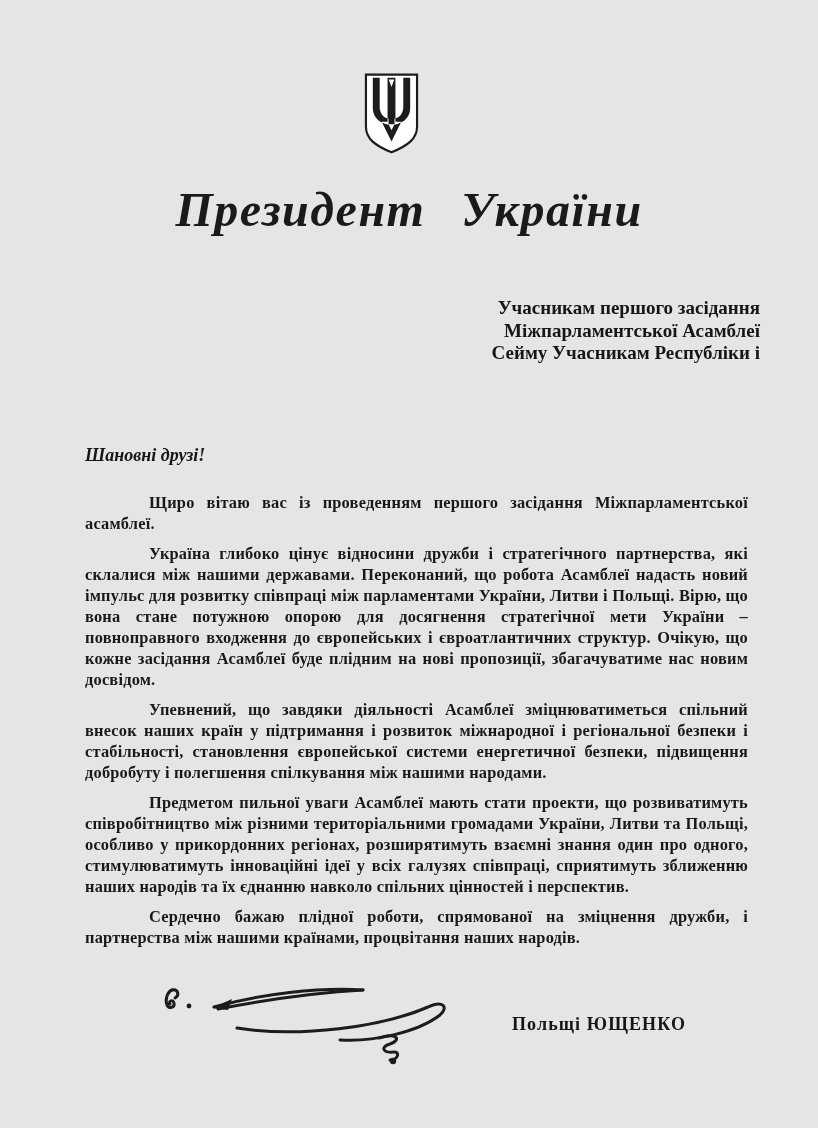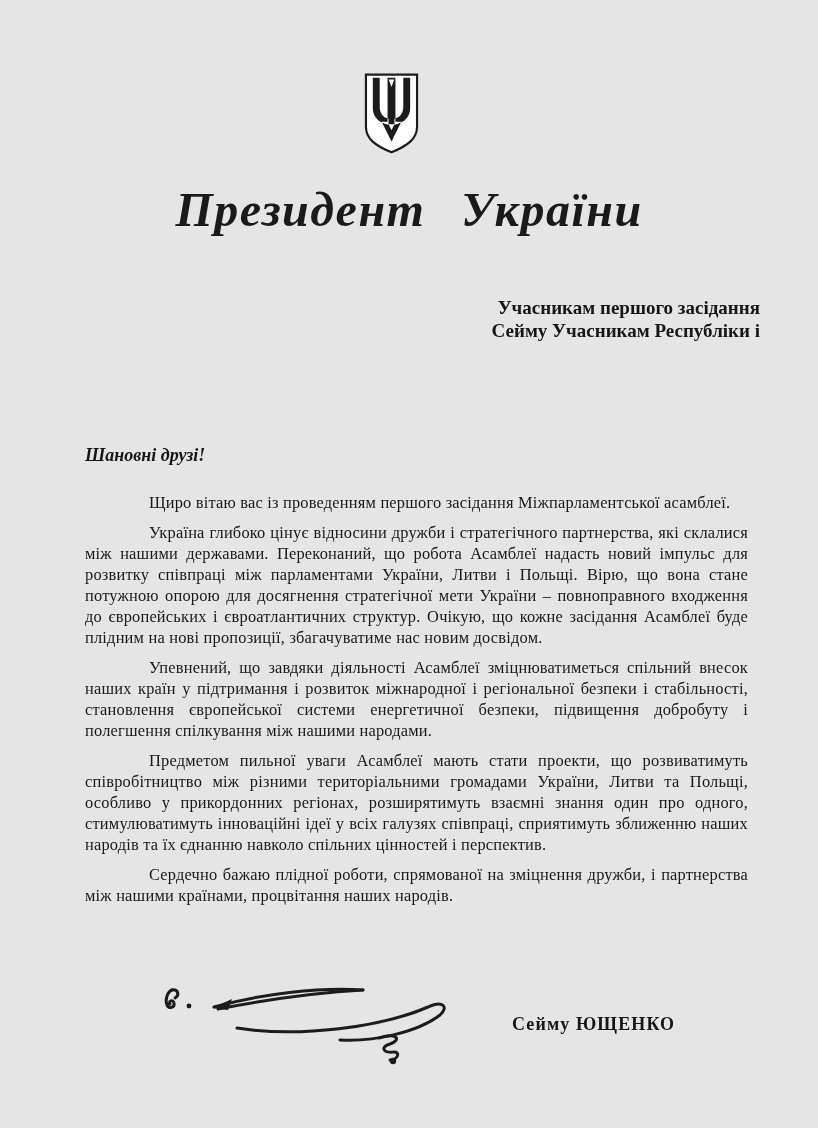--- a/index.html
+++ b/index.html
@@ -38,20 +38,21 @@
   .body-text{
     position:absolute;left:85px;top:492px;width:663px;
   }
   .body-text p{
     margin:0 0 9px 0;
     text-indent:64px;
     text-align:justify;
     font-size:16.4px;line-height:21px;
     letter-spacing:0.2px;
     color:#191919;
+    font-weight:bold;
   }
   .signature{position:absolute;left:150px;top:980px;width:310px;height:90px;}
   .signer-name{
     position:absolute;left:512px;top:1013px;
     font-weight:700;font-size:18px;line-height:22px;
     letter-spacing:1.1px;
     color:#161616;
     white-space:nowrap;
   }
 </style>
@@ -68,20 +69,21 @@
       M10,5 H17 V34 C17,41 20,45.2 26,46.8 L26,53 C15,51 10,44 10,36 Z
       M48,5 H41 V34 C41,41 38,45.2 32,46.8 L32,53 C43,51 48,44 48,36 Z
       M19,50 H39 L29,70 Z
       M26,52.5 H32 L29,58.5 Z"></path>
   </svg>
 
   <div class="letterhead-title">Президент України</div>
 
   <div class="addressee">
     <div>Учасникам першого засідання</div>
+    <div>Міжпарламентської Асамблеї</div>
     <div>Сейму Учасникам Республіки і</div>
   </div>
 
   <div class="salutation">Шановні друзі!</div>
 
   <div class="body-text">
     <p>Щиро вітаю вас із проведенням першого засідання Міжпарламентської асамблеї.</p>
     <p>Україна глибоко цінує відносини дружби і стратегічного партнерства, які склалися між нашими державами. Переконаний, що робота Асамблеї надасть новий імпульс для розвитку співпраці між парламентами України, Литви і Польщі. Вірю, що вона стане потужною опорою для досягнення стратегічної мети України – повноправного входження до європейських і євроатлантичних структур. Очікую, що кожне засідання Асамблеї буде плідним на нові пропозиції, збагачуватиме нас новим досвідом.</p>
     <p>Упевнений, що завдяки діяльності Асамблеї зміцнюватиметься спільний внесок наших країн у підтримання і розвиток міжнародної і регіональної безпеки і стабільності, становлення європейської системи енергетичної безпеки, підвищення добробуту і полегшення спілкування між нашими народами.</p>
     <p>Предметом пильної уваги Асамблеї мають стати проекти, що розвиватимуть співробітництво між різними територіальними громадами України, Литви та Польщі, особливо у прикордонних регіонах, розширятимуть взаємні знання один про одного, стимулюватимуть інноваційні ідеї у всіх галузях співпраці, сприятимуть зближенню наших народів та їх єднанню навколо спільних цінностей і перспектив.</p>
@@ -101,15 +103,15 @@
 
       <path d="M229,58 C247,52 252,60 240,64 C230,67 233,73 243,72 C251,71 248,80 240,80"></path>
     </g>
     <g fill="#1c1c1c">
       <circle cx="39" cy="26" r="2.4"></circle>
       <path d="M62,28 L82,19 L78,30 Z"></path>
       <circle cx="243" cy="81" r="3.2"></circle>
     </g>
   </svg>
 
-  <div class="signer-name">Сейму ЮЩЕНКО</div>
+  <div class="signer-name">Польщі ЮЩЕНКО</div>
 
 </div>
 
 </body></html>

